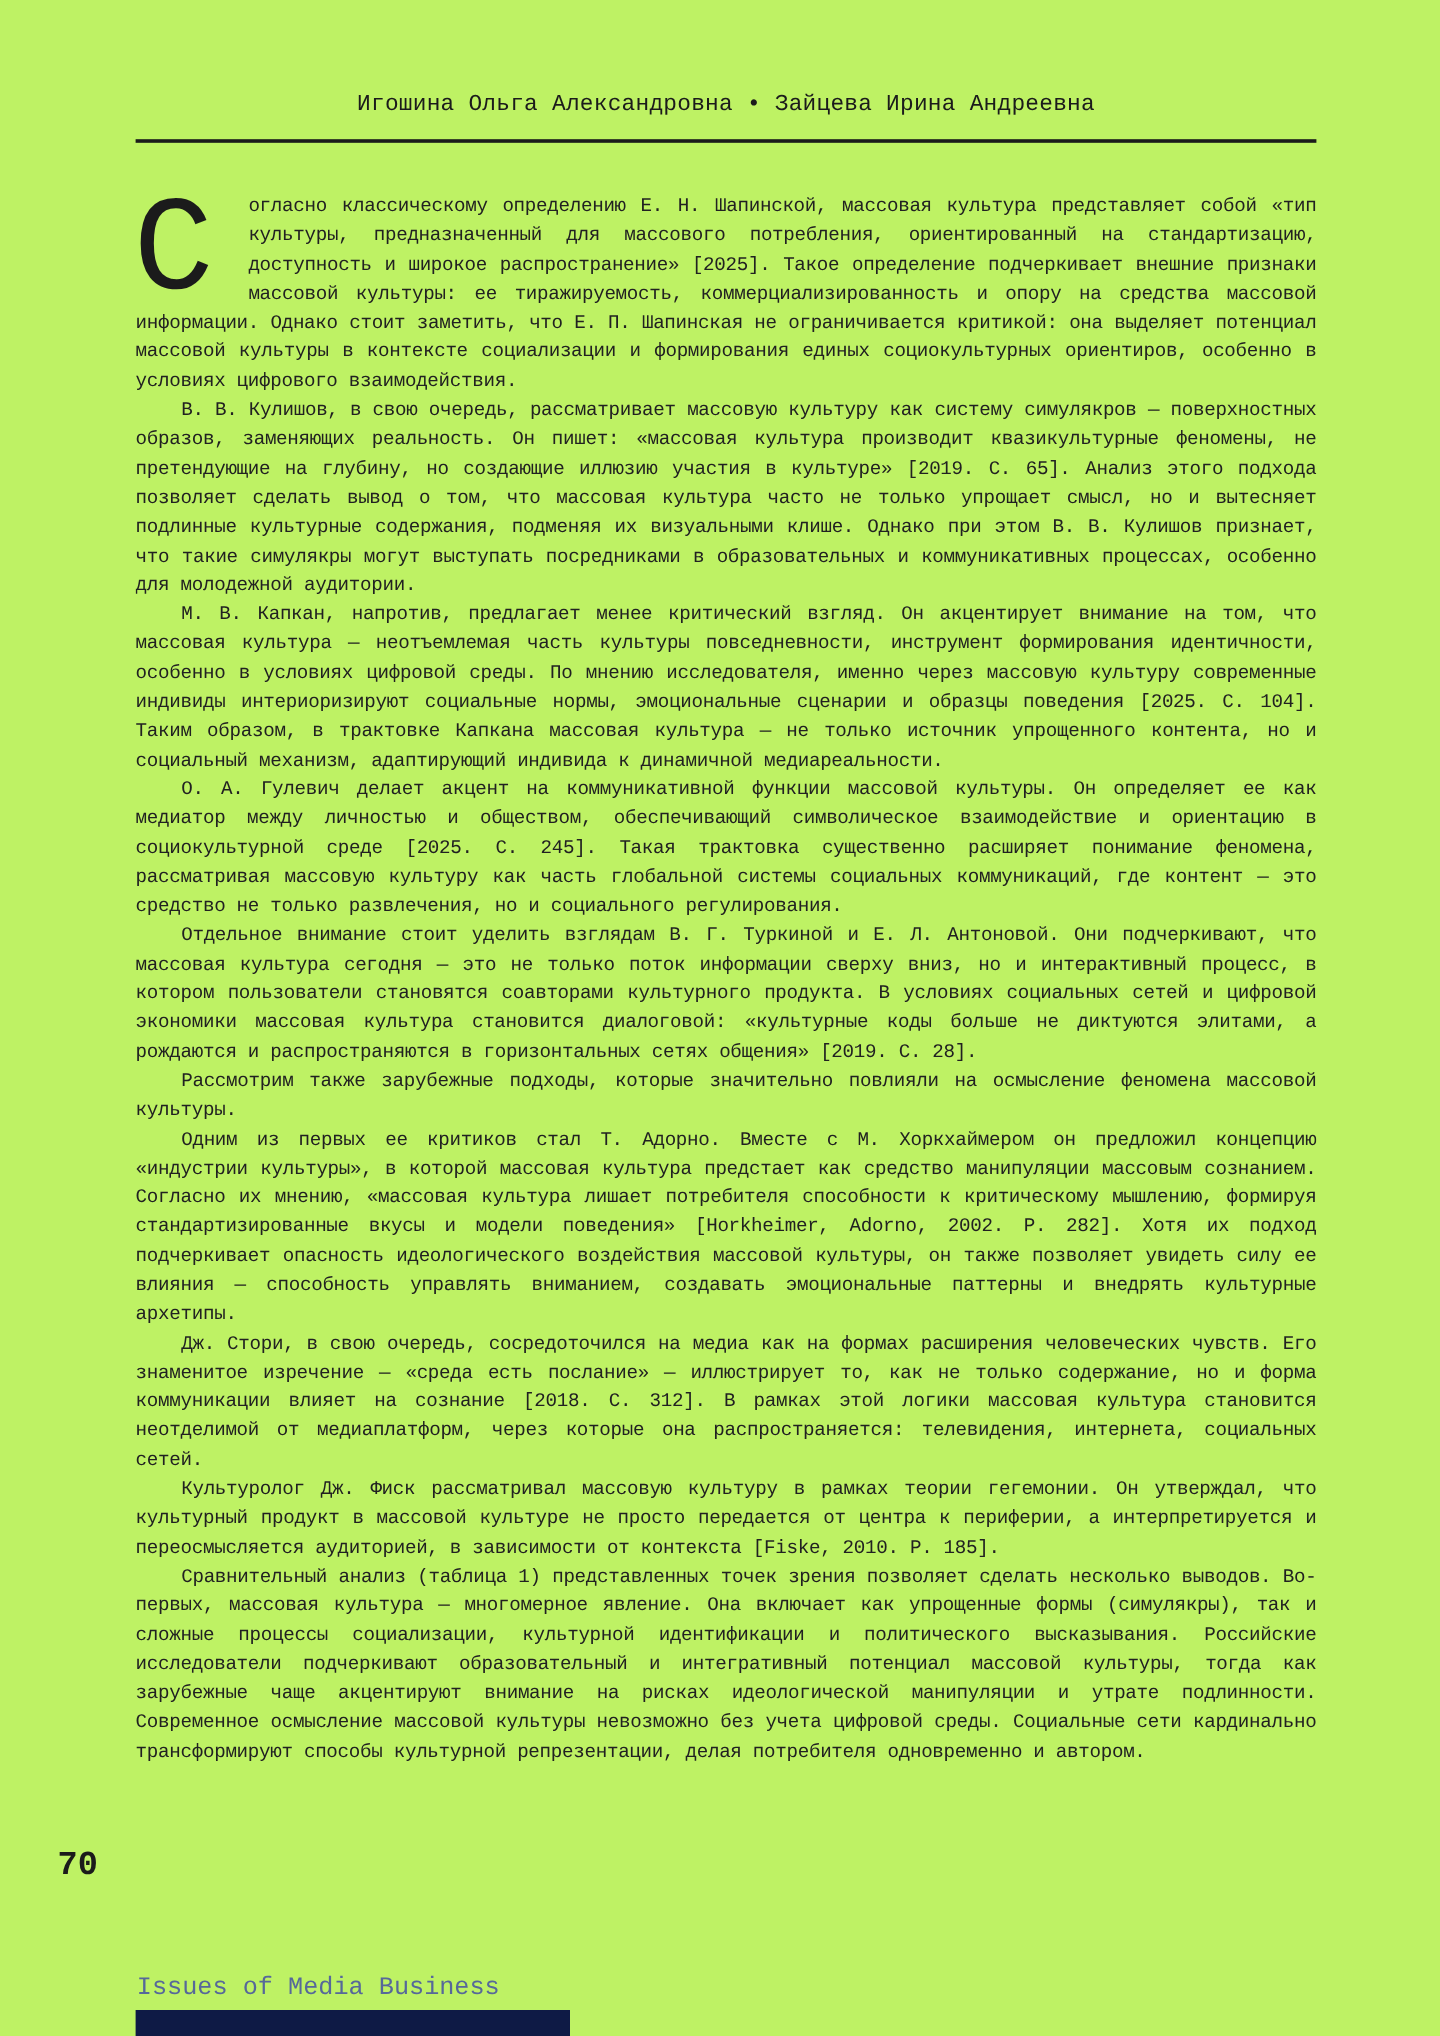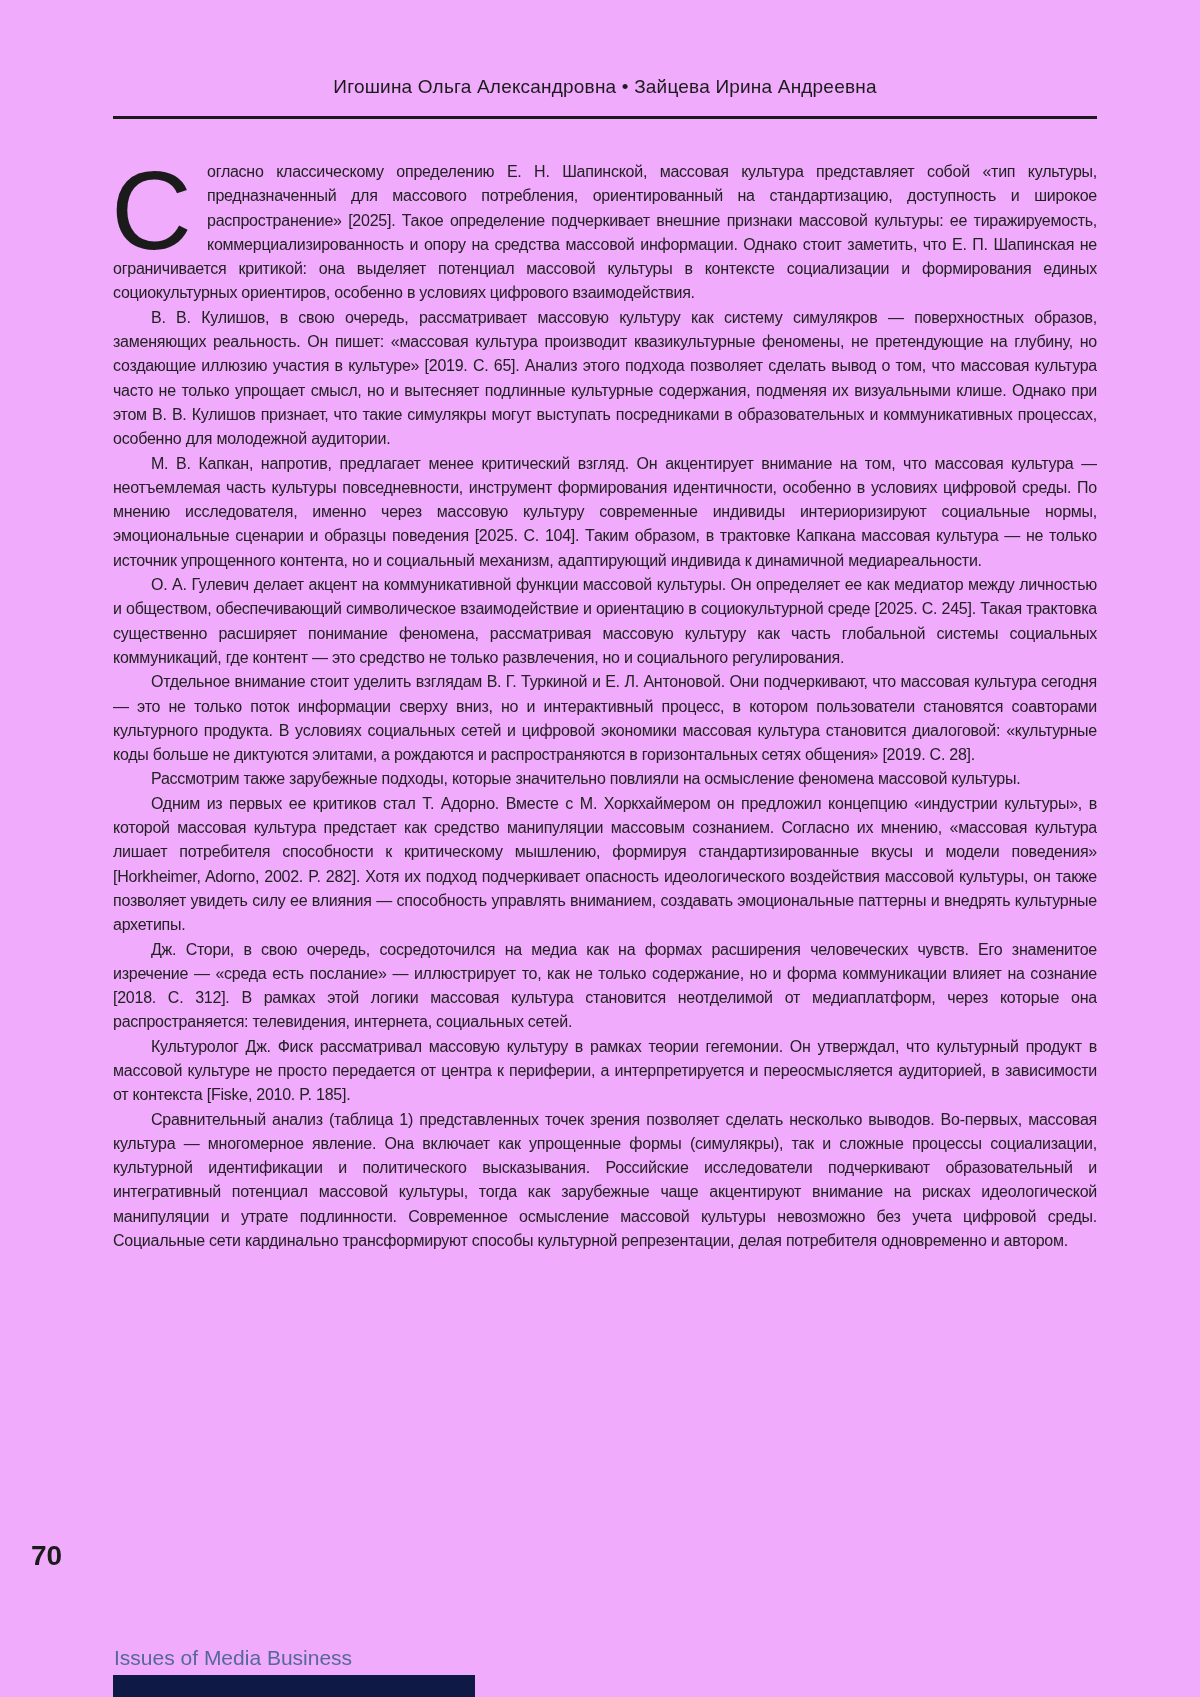--- a/index.html
+++ b/index.html
@@ -1,23 +1,23 @@
 <!DOCTYPE html>
 <html lang="ru"><head>
 <meta charset="utf-8">
 <style>
   * { margin: 0; padding: 0; box-sizing: border-box; }
   html, body { background: #ffffff; }
   .page {
     position: relative;
     width: 1200px;
     height: 1697px;
-    background: #f0abfc;
+    background: #bef264;
     overflow: hidden;
-    font-family: Liberation Sans, sans-serif;
+    font-family: Liberation Mono, monospace;
     color: #212121;
   }
   .running-head {
     position: absolute;
     top: 76px;
     left: 113px;
     width: 984px;
     text-align: center;
     font-size: 19px;
     letter-spacing: 0.2px;
@@ -66,21 +66,21 @@
     position: absolute;
     left: 111px;
     top: 163px;
     font-size: 112px;
     line-height: 0.85;
     font-weight: normal;
     color: #1b1b1b;
   }
   .page-number {
     position: absolute;
-    left: 31px;
+    left: 48px;
     top: 1540px;
     font-size: 28px;
     font-weight: bold;
     color: #1b1b1b;
   }
   .journal-footer {
     position: absolute;
     left: 114px;
     top: 1642px;
     color: #56689a;

